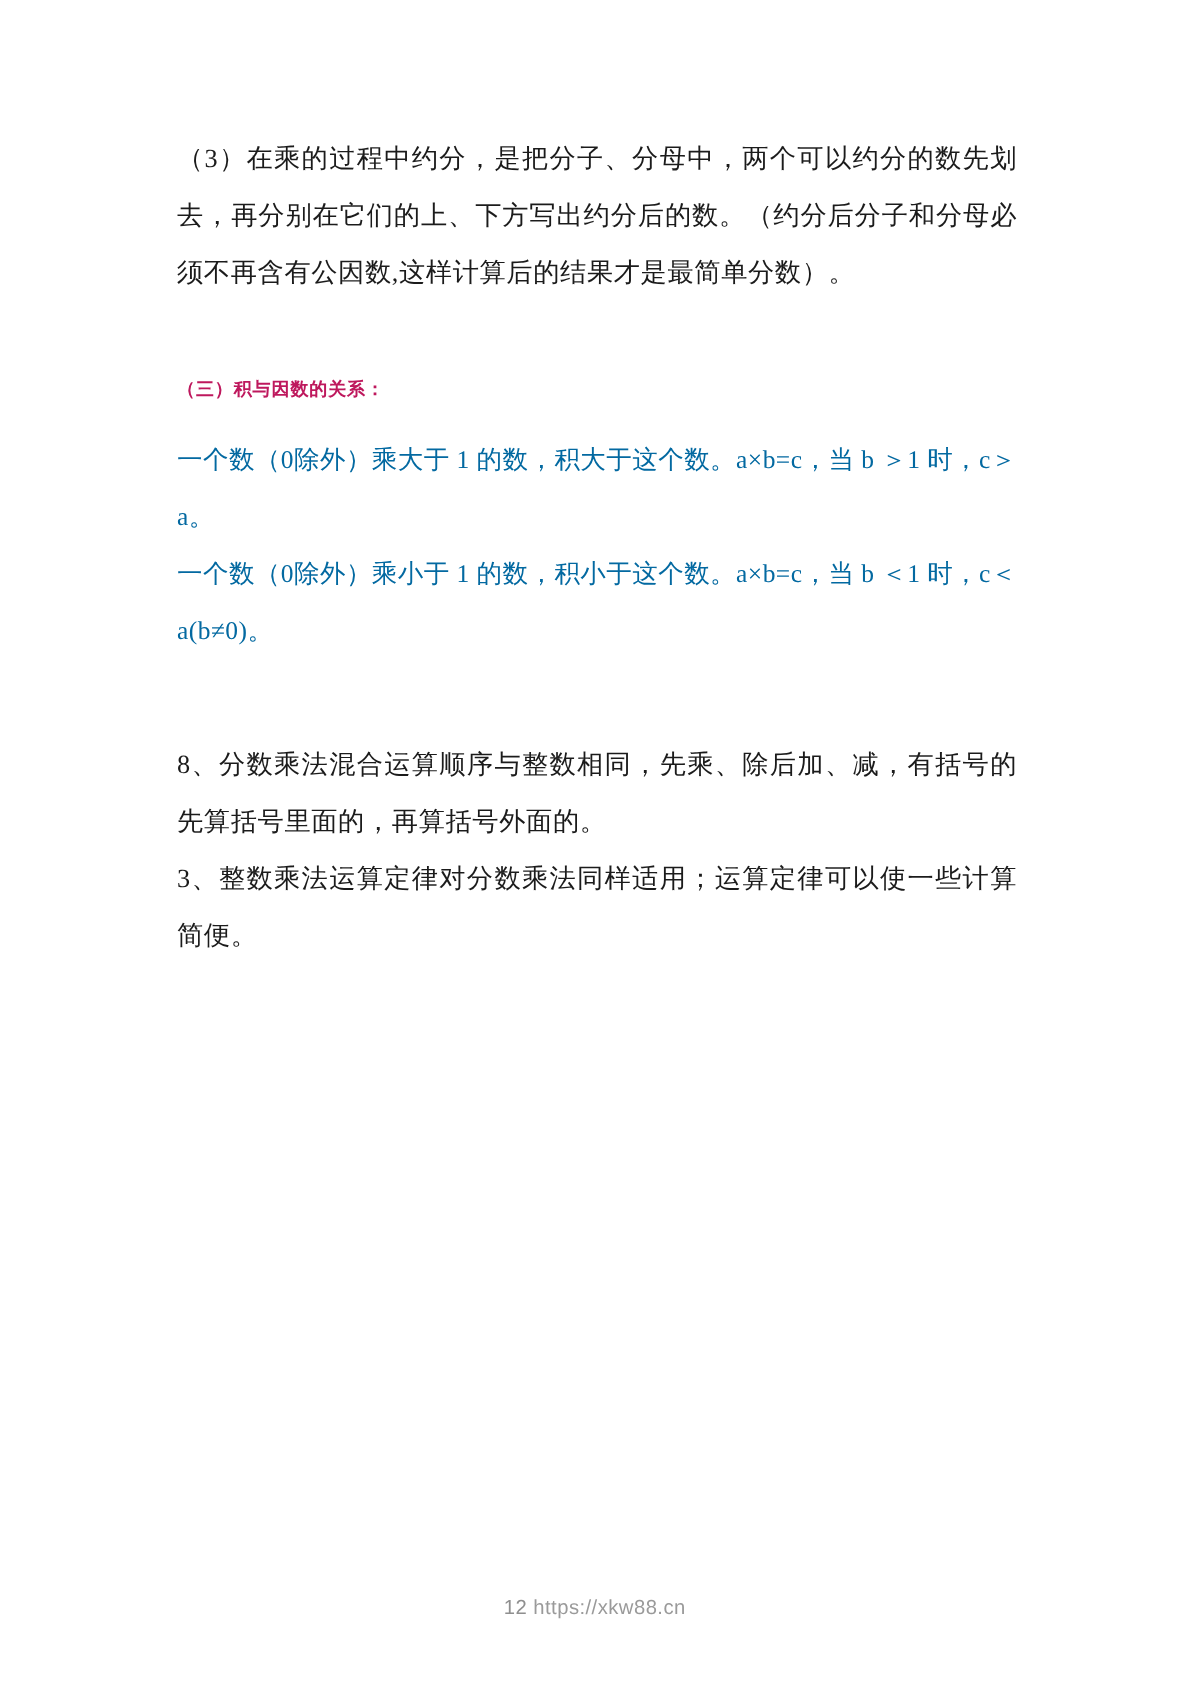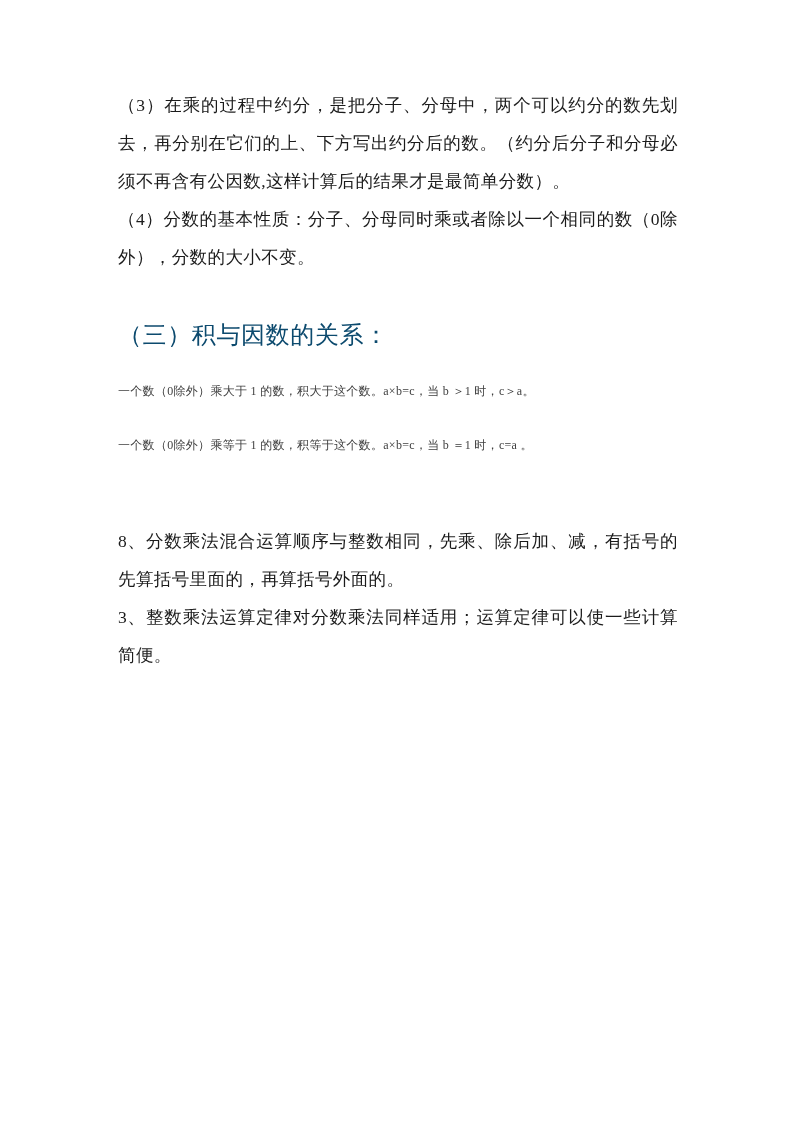--- a/index.html
+++ b/index.html
@@ -30,25 +30,25 @@
   }
   .para {
     font-size: 17.5px;
     line-height: 38px;
     letter-spacing: 0.4px;
     text-align: justify;
     margin: 0;
     color: #1b1b1b;
   }
   .heading {
-    font-size: 24px;
-    font-weight: normal;
+    font-size: 12px;
+    font-weight: bold;
     line-height: 38px;
     margin: 0;
-    color: #0c4a6e;
+    color: #be185d;
     letter-spacing: 0.6px;
   }
   .gap-lg {
     height: 40px;
   }
   .gap-sm {
     height: 10px;
   }
   .footer {
     position: absolute;
@@ -58,55 +58,58 @@
     text-align: center;
     font-family: "Liberation Sans", sans-serif;
     font-size: 13.5px;
     color: #9a9a9a;
     letter-spacing: 0.3px;
   }
   .footer .pg {
     color: #8f8f8f;
   }
   .sub-line {
-    font-size: 12px;
-    line-height: 54px;
+    font-size: 17px;
+    line-height: 38px;
     letter-spacing: 0.3px;
     margin: 0;
-    color: #404040;
+    color: #0369a1;
   }
 </style>
 </head>
 <body>
 
 <div class="page">
 
   <div class="content">
 
     <p class="para">（3）在乘的过程中约分，是把分子、分母中，两个可以约分的数先划去，再分别在它们的上、下方写出约分后的数。（约分后分子和分母必须不再含有公因数,这样计算后的结果才是最简单分数）。</p>
 
-    <p class="para">（4）分数的基本性质：分子、分母同时乘或者除以一个相同的数（0除外），分数的大小不变。</p>
 
     <div class="gap-lg"></div>
 
     <p class="heading">（三）积与因数的关系：</p>
 
     <div class="gap-sm"></div>
 
     <p class="sub-line">一个数（0除外）乘大于 1 的数，积大于这个数。a×b=c，当 b ＞1 时，c＞a。</p>
 
+    <p class="sub-line">一个数（0除外）乘小于 1 的数，积小于这个数。a×b=c，当 b ＜1 时，c＜a(b≠0)。</p>
 
-    <p class="sub-line">一个数（0除外）乘等于 1 的数，积等于这个数。a×b=c，当 b ＝1 时，c=a 。</p>
 
 
     <div class="gap-lg"></div>
 
 
     <div class="gap-sm"></div>
 
     <p class="para">8、分数乘法混合运算顺序与整数相同，先乘、除后加、减，有括号的先算括号里面的，再算括号外面的。</p>
 
     <p class="para">3、整数乘法运算定律对分数乘法同样适用；运算定律可以使一些计算简便。</p>
 
   </div>
 
+  <div class="footer">
+    <span class="pg">12</span>
+    <span>https://xkw88.cn</span>
+  </div>
 
 </div>
 
 </body></html>

